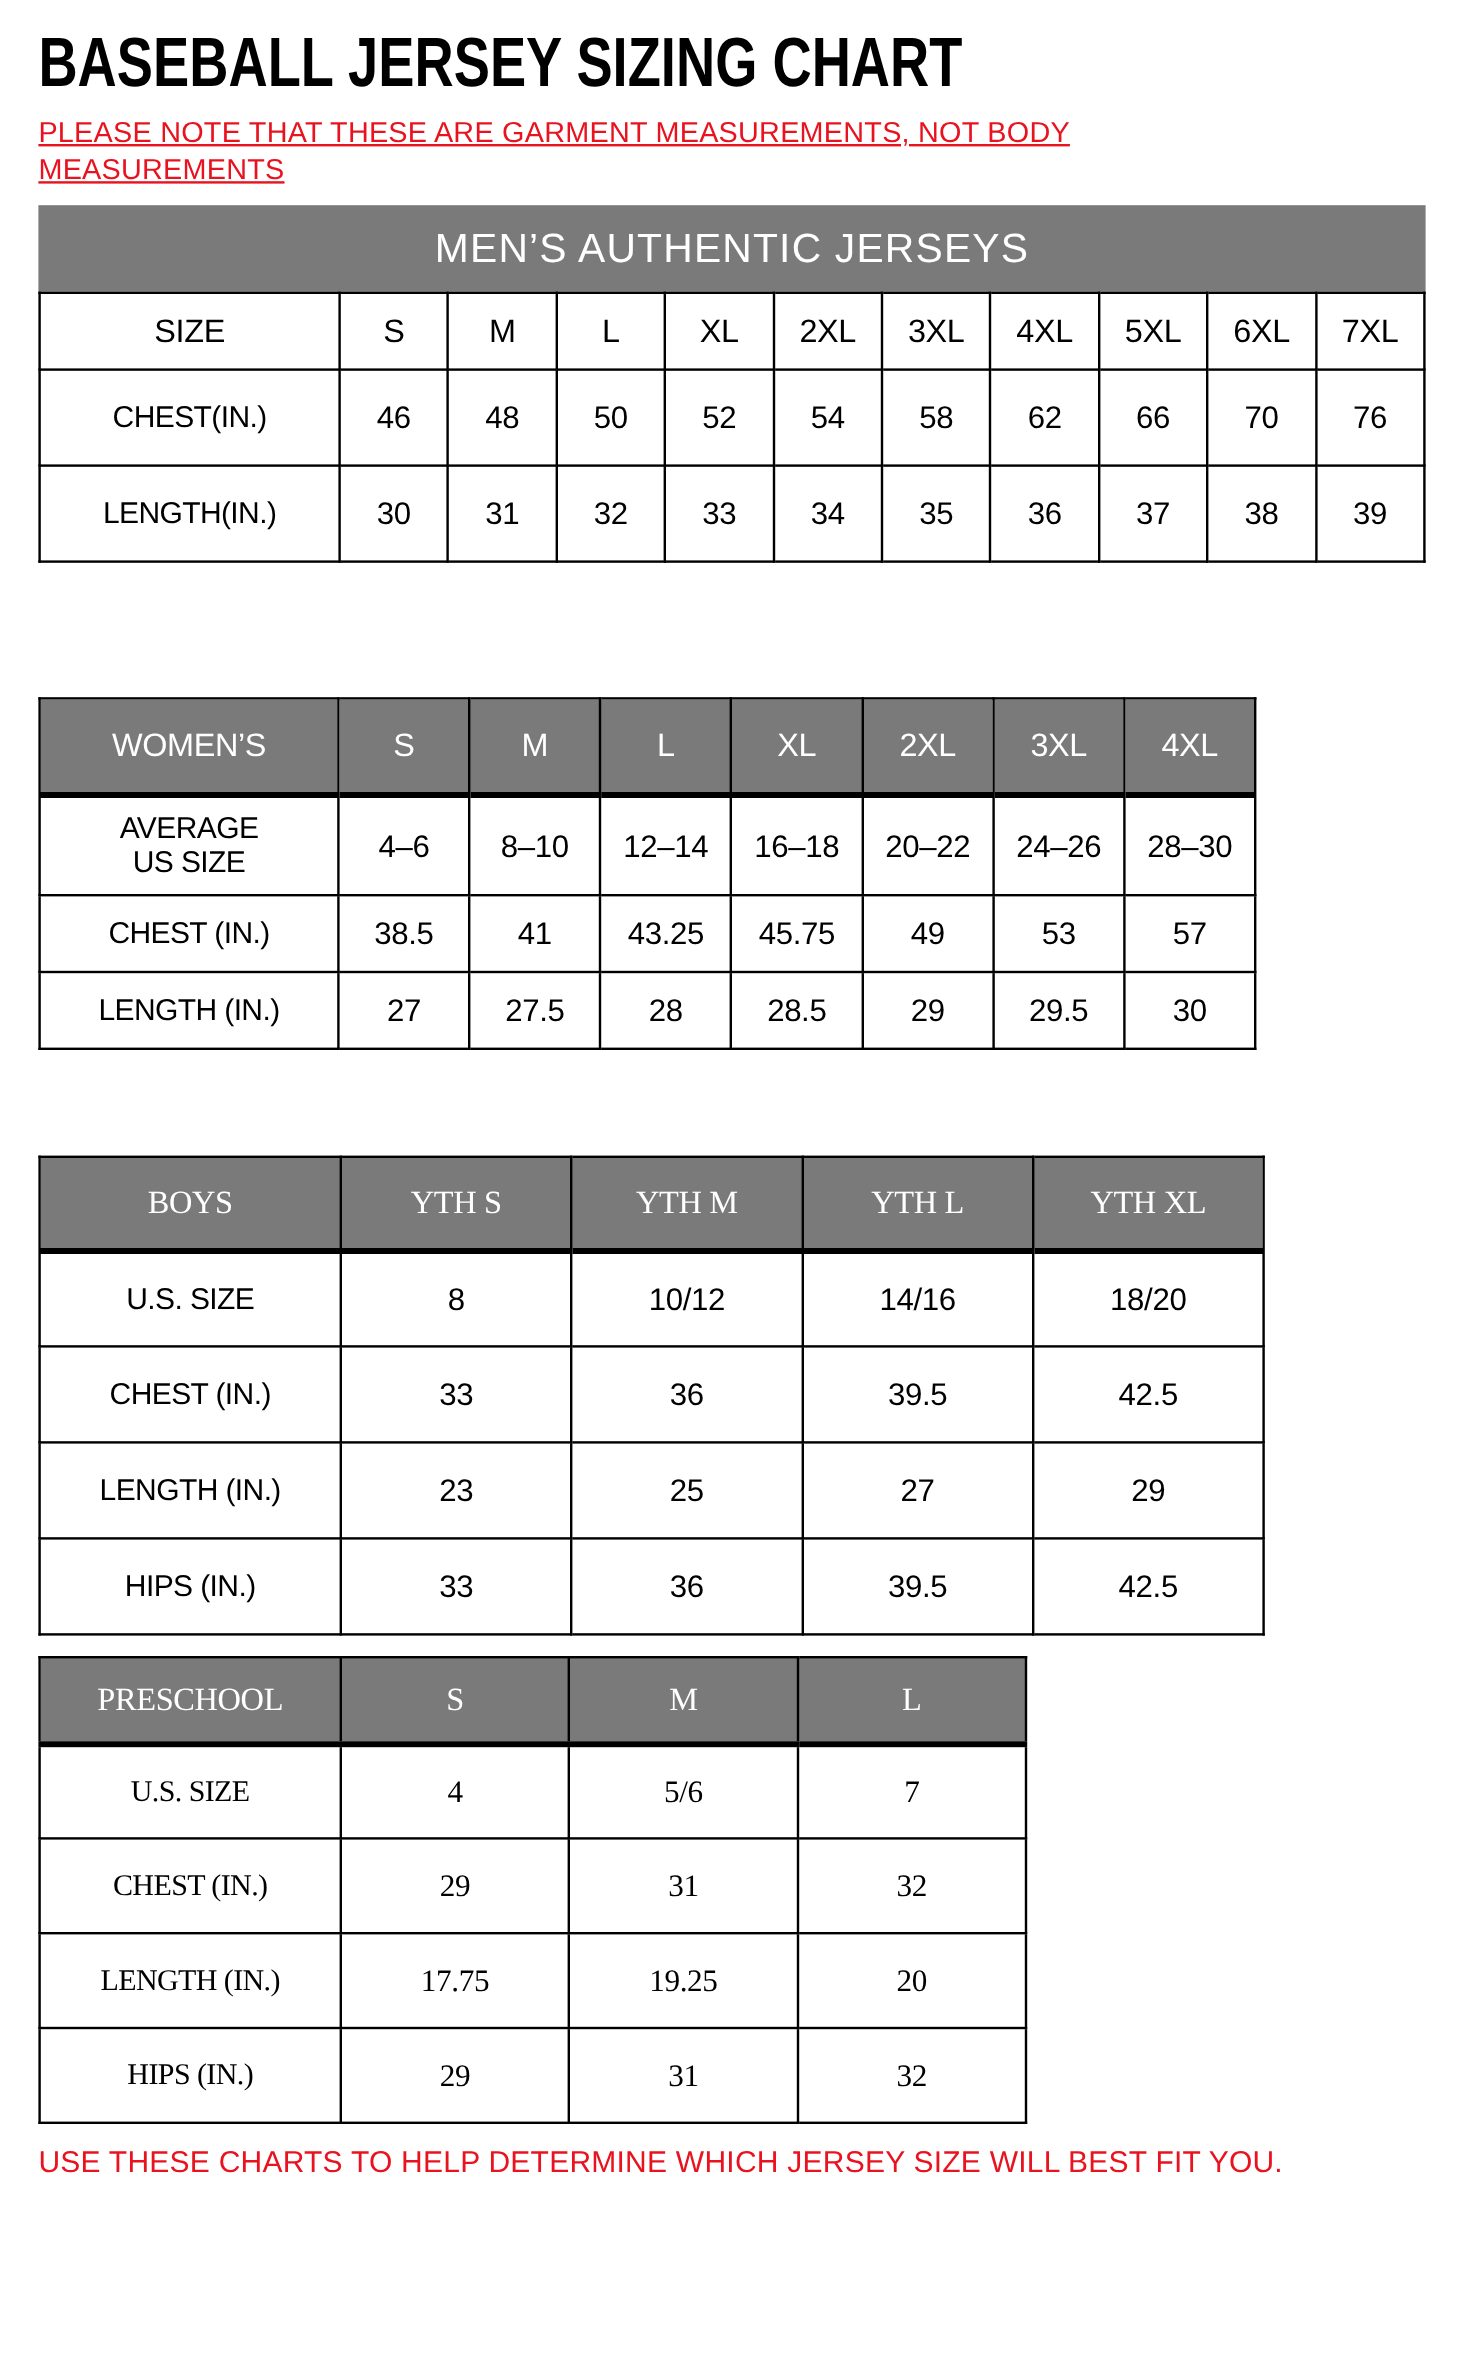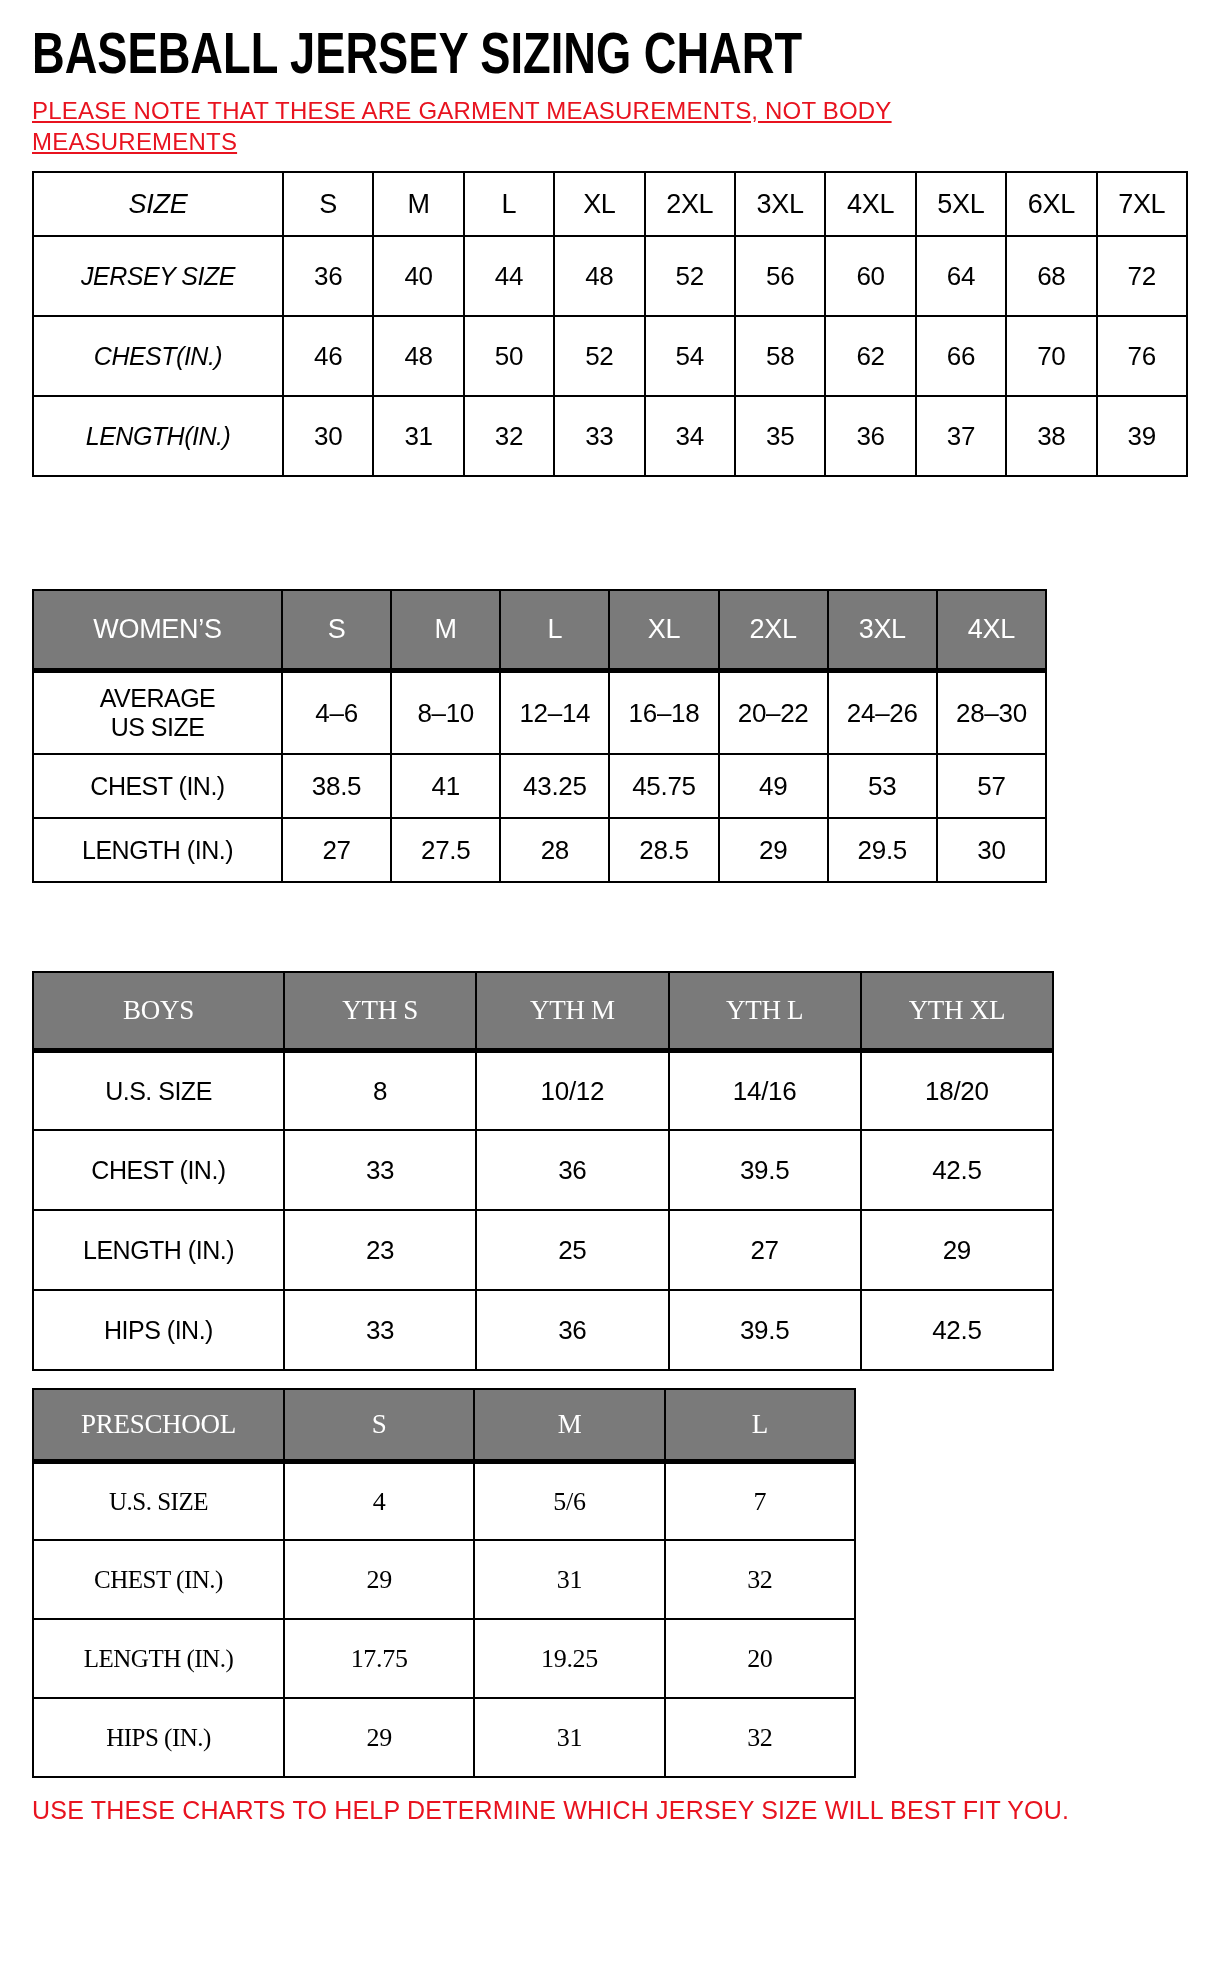--- a/index.html
+++ b/index.html
@@ -67,21 +67,21 @@
     overflow:hidden;
   }
   .size-table thead th{font-size:27px;}
   .size-table tbody td:first-child{
     font-size:25px;
     letter-spacing:-0.5px;
     white-space:pre-line;
   }
   
   .t-mens{width:1156px;}
-  .t-mens th:first-child,.t-mens td:first-child{width:244px;font-style:italic;}
+  .t-mens th:first-child,.t-mens td:first-child{width:244px;}
   .t-mens thead tr{height:64px;}
   .t-mens tbody tr{height:80px;}
   .t-mens thead th{background:#ffffff;color:#000;}
   
   .gray-head thead th{
     background:var(--gray);
     color:#ffffff;
     border-bottom:5px solid #000;
   }
   .t-womens{width:1015px;margin-top:112px;}
@@ -108,50 +108,38 @@
 </head>
 <body>
 
 <div class="page">
 
   <h1 class="title">BASEBALL JERSEY SIZING CHART</h1>
 
   <p class="note">PLEASE NOTE THAT THESE ARE GARMENT MEASUREMENTS, NOT BODY MEASUREMENTS</p>
 
   <section class="mens-section">
+    <div class="banner">MEN’S AUTHENTIC JERSEYS</div>
     <table class="size-table t-mens">
         <thead>
           <tr>
             <th>SIZE</th>
             <th>S</th>
             <th>M</th>
             <th>L</th>
             <th>XL</th>
             <th>2XL</th>
             <th>3XL</th>
             <th>4XL</th>
             <th>5XL</th>
             <th>6XL</th>
             <th>7XL</th>
           </tr>
         </thead>
         <tbody>
-          <tr>
-            <td>JERSEY SIZE</td>
-            <td>36</td>
-            <td>40</td>
-            <td>44</td>
-            <td>48</td>
-            <td>52</td>
-            <td>56</td>
-            <td>60</td>
-            <td>64</td>
-            <td>68</td>
-            <td>72</td>
-          </tr>
           <tr>
             <td>CHEST(IN.)</td>
             <td>46</td>
             <td>48</td>
             <td>50</td>
             <td>52</td>
             <td>54</td>
             <td>58</td>
             <td>62</td>
             <td>66</td>

